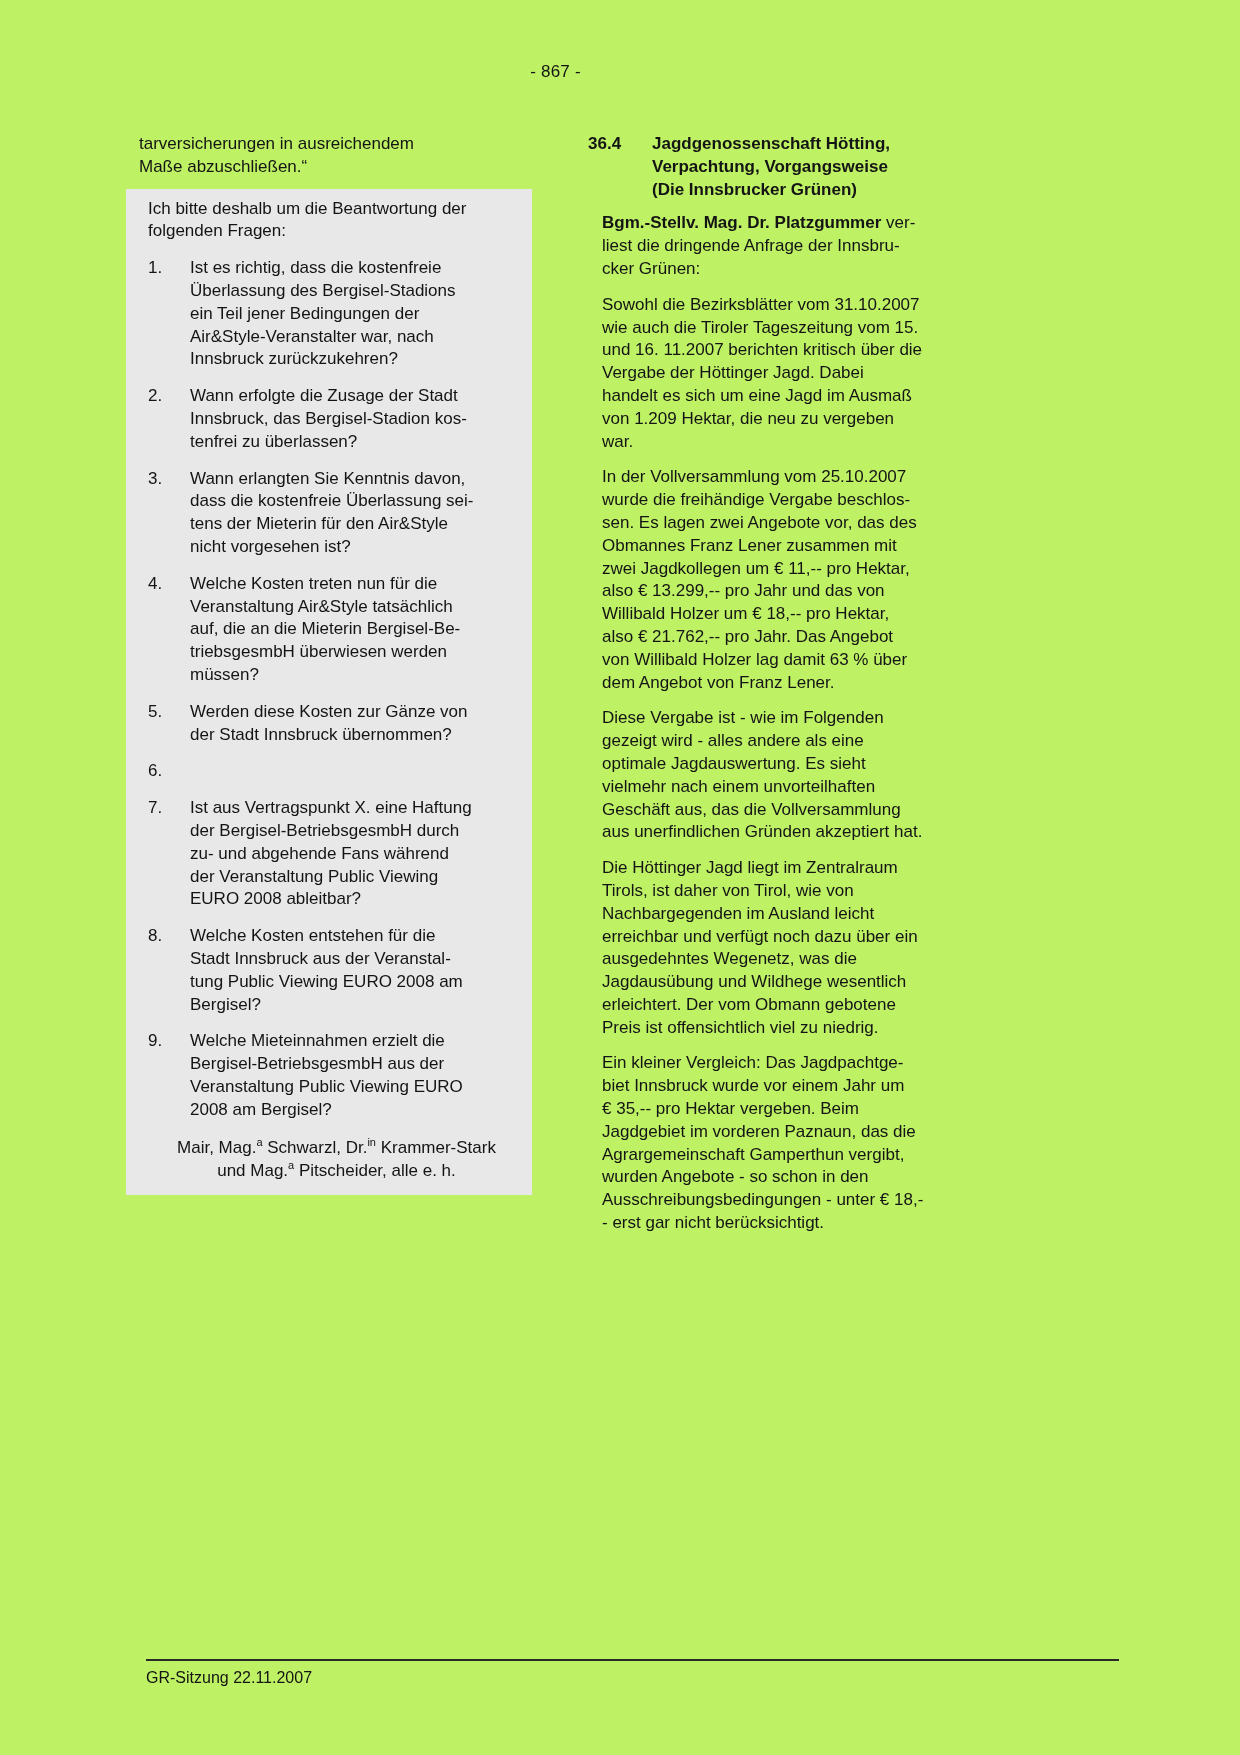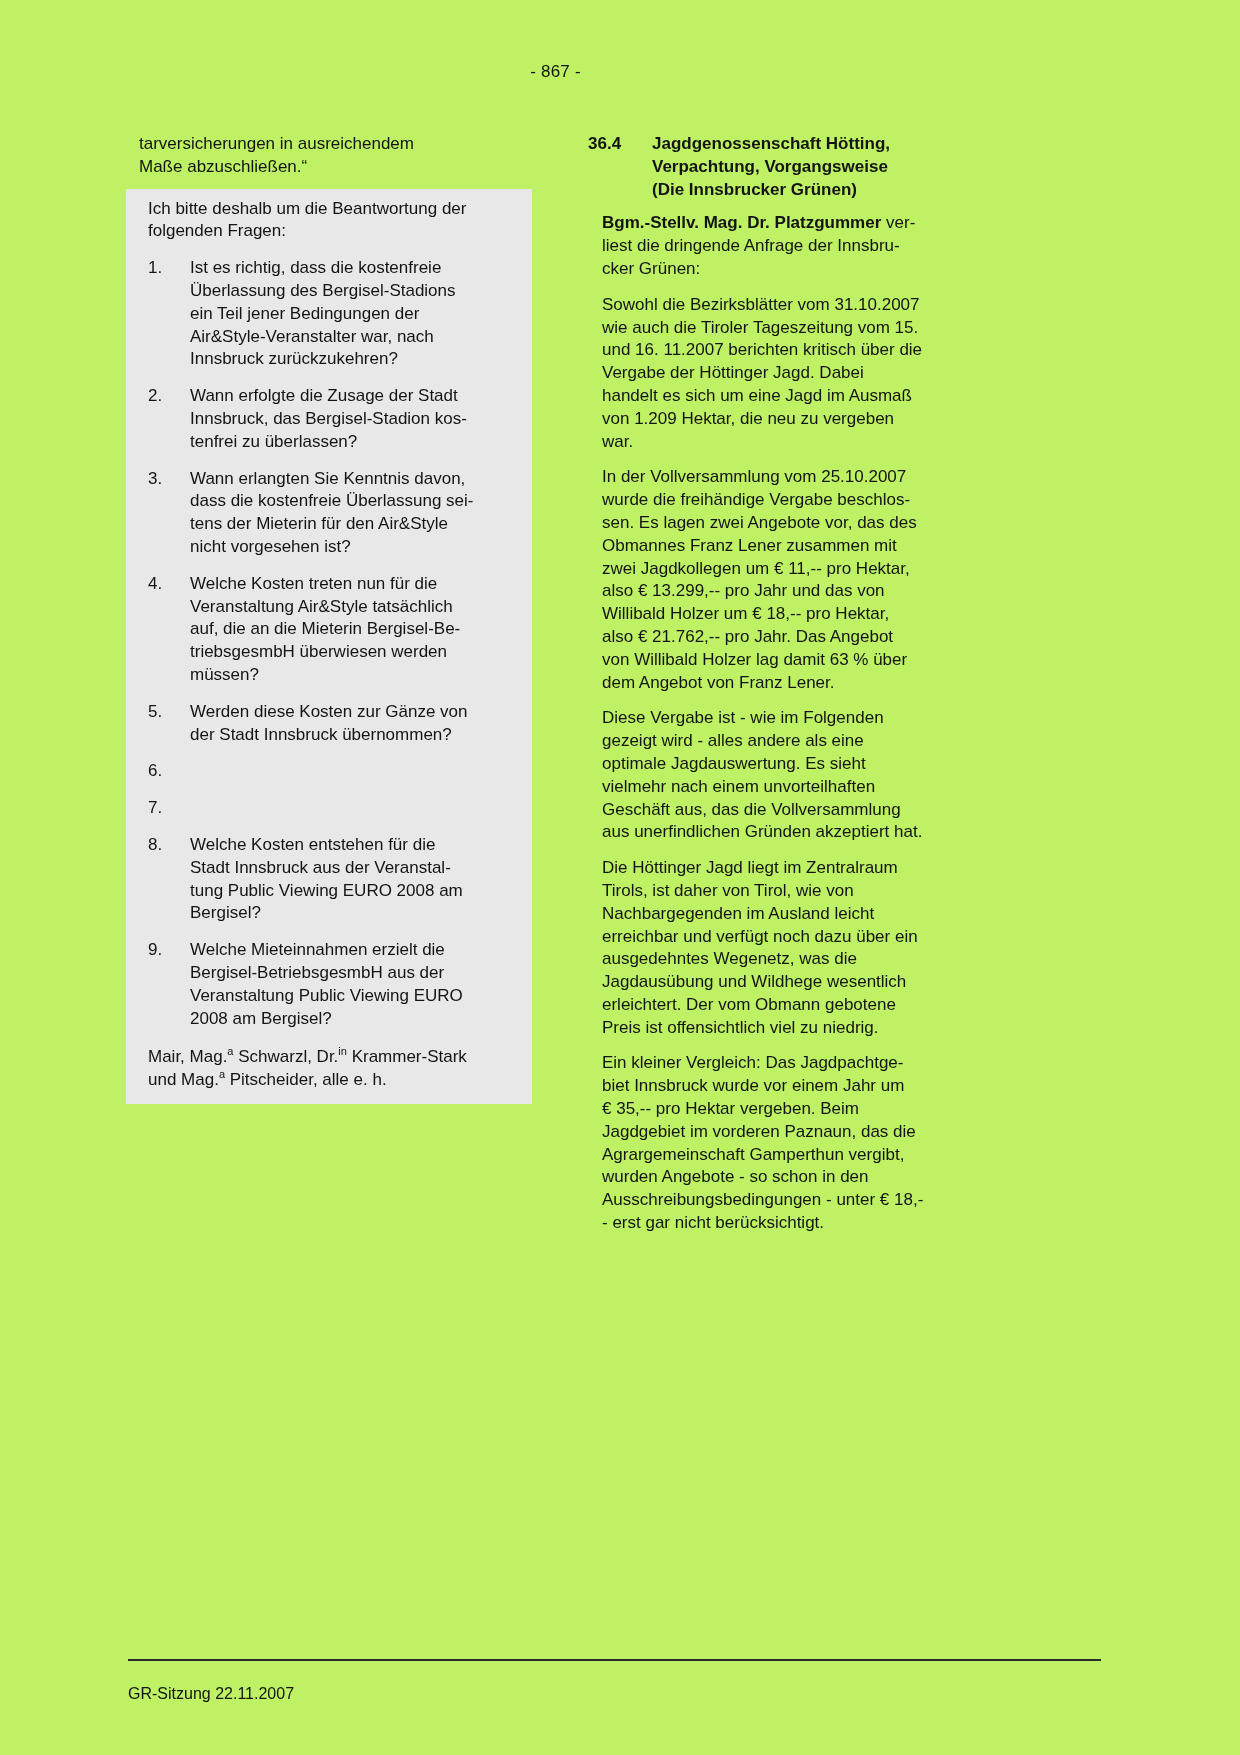--- a/index.html
+++ b/index.html
@@ -28,33 +28,33 @@
   .highlight {
     background:#e8e8e8;
     margin:10px -7px 0 -7px;
     padding:9px 7px 12px 22px;
   }
 
   .q { display:flex; margin-top:14px; }
   .q-num  { flex:0 0 42px; }
   .q-text { flex:1; }
 
-  .sig { margin-top:16px; }
+  .sig { margin-top:16px;text-align:center; }
   .sup { font-size:11px; vertical-align:super; line-height:0; }
 
   .heading { display:flex; font-weight:bold; margin-bottom:11px; }
   .h-num { flex:0 0 64px; }
 
   .para { margin-bottom:13px;margin-left:14px; }
   .speaker { font-weight:bold; }
 
   .footer {
-    position:absolute; left:128px; top:1659px; width:973px;
+    position:absolute; left:146px; top:1659px; width:973px;
     border-top:2px solid #2a2a2a;
-    padding-top:24px;
+    padding-top:8px;
     font-size:16px;
   }
 </style>
 </head>
 <body>
 
 <div class="page">
 
   <div class="pagenum">- 867 -</div>
 
@@ -100,20 +100,25 @@
       <div class="q">
         <span class="q-num">5.</span>
         <span class="q-text preline">Werden diese Kosten zur Gänze von
 der Stadt Innsbruck übernommen?</span>
       </div>
       <div class="q">
         <span class="q-num">6.</span>
       </div>
       <div class="q">
         <span class="q-num">7.</span>
+        <span class="q-text preline">Ist aus Vertragspunkt X. eine Haftung
+der Bergisel-BetriebsgesmbH durch
+zu- und abgehende Fans während
+der Veranstaltung Public Viewing
+EURO 2008 ableitbar?</span>
       </div>
       <div class="q">
         <span class="q-num">8.</span>
         <span class="q-text preline">Welche Kosten entstehen für die
 Stadt Innsbruck aus der Veranstal-
 tung Public Viewing EURO 2008 am
 Bergisel?</span>
       </div>
       <div class="q">
         <span class="q-num">9.</span>

